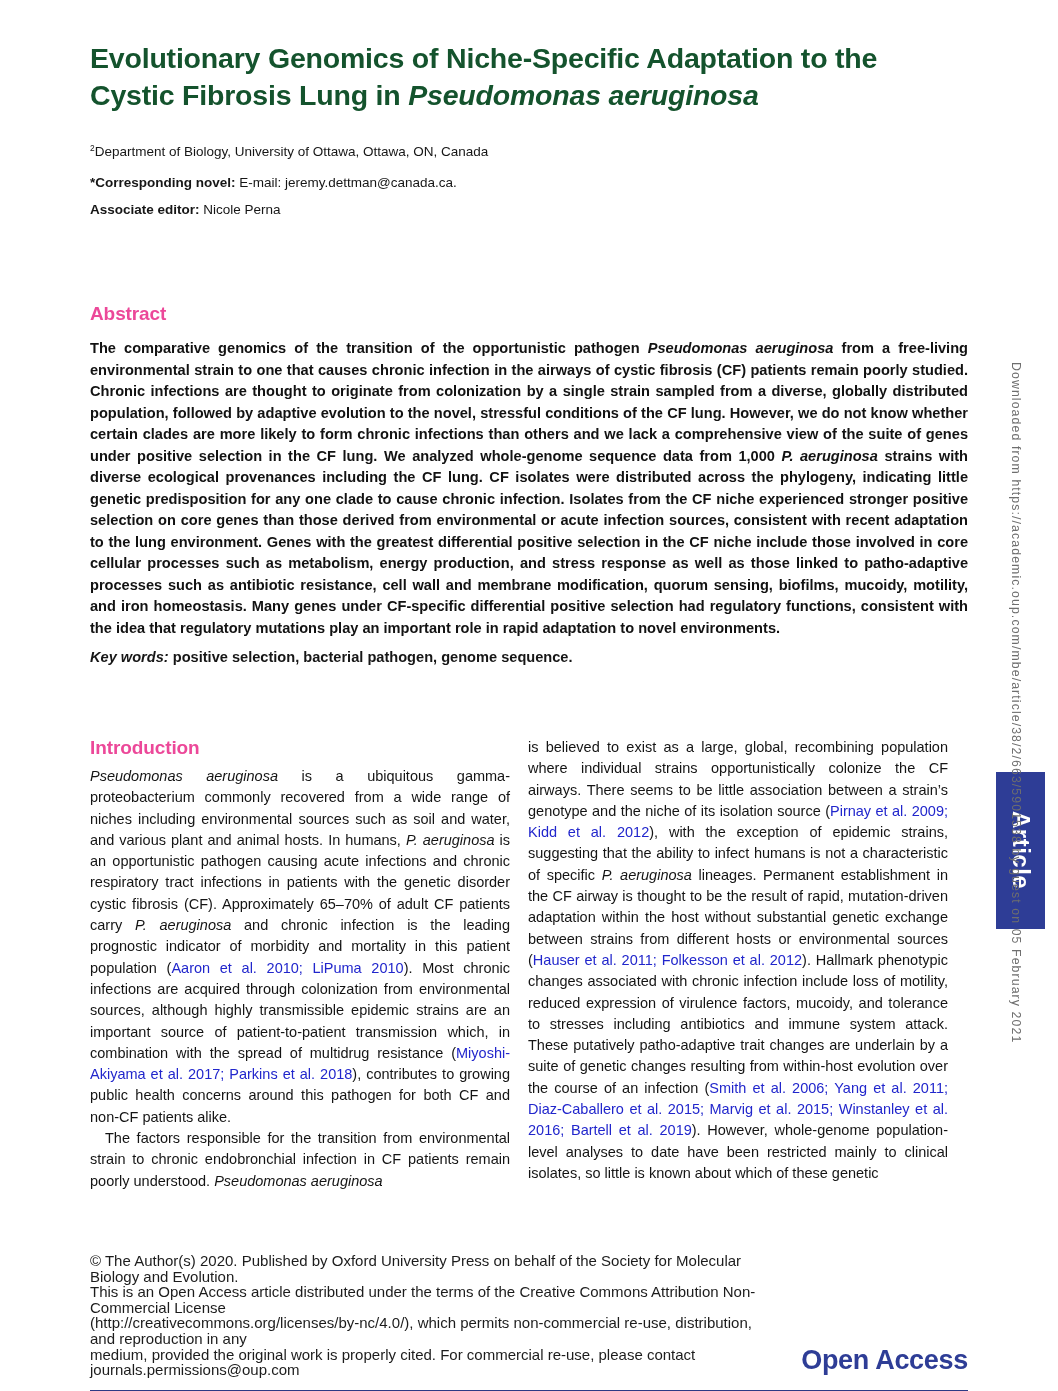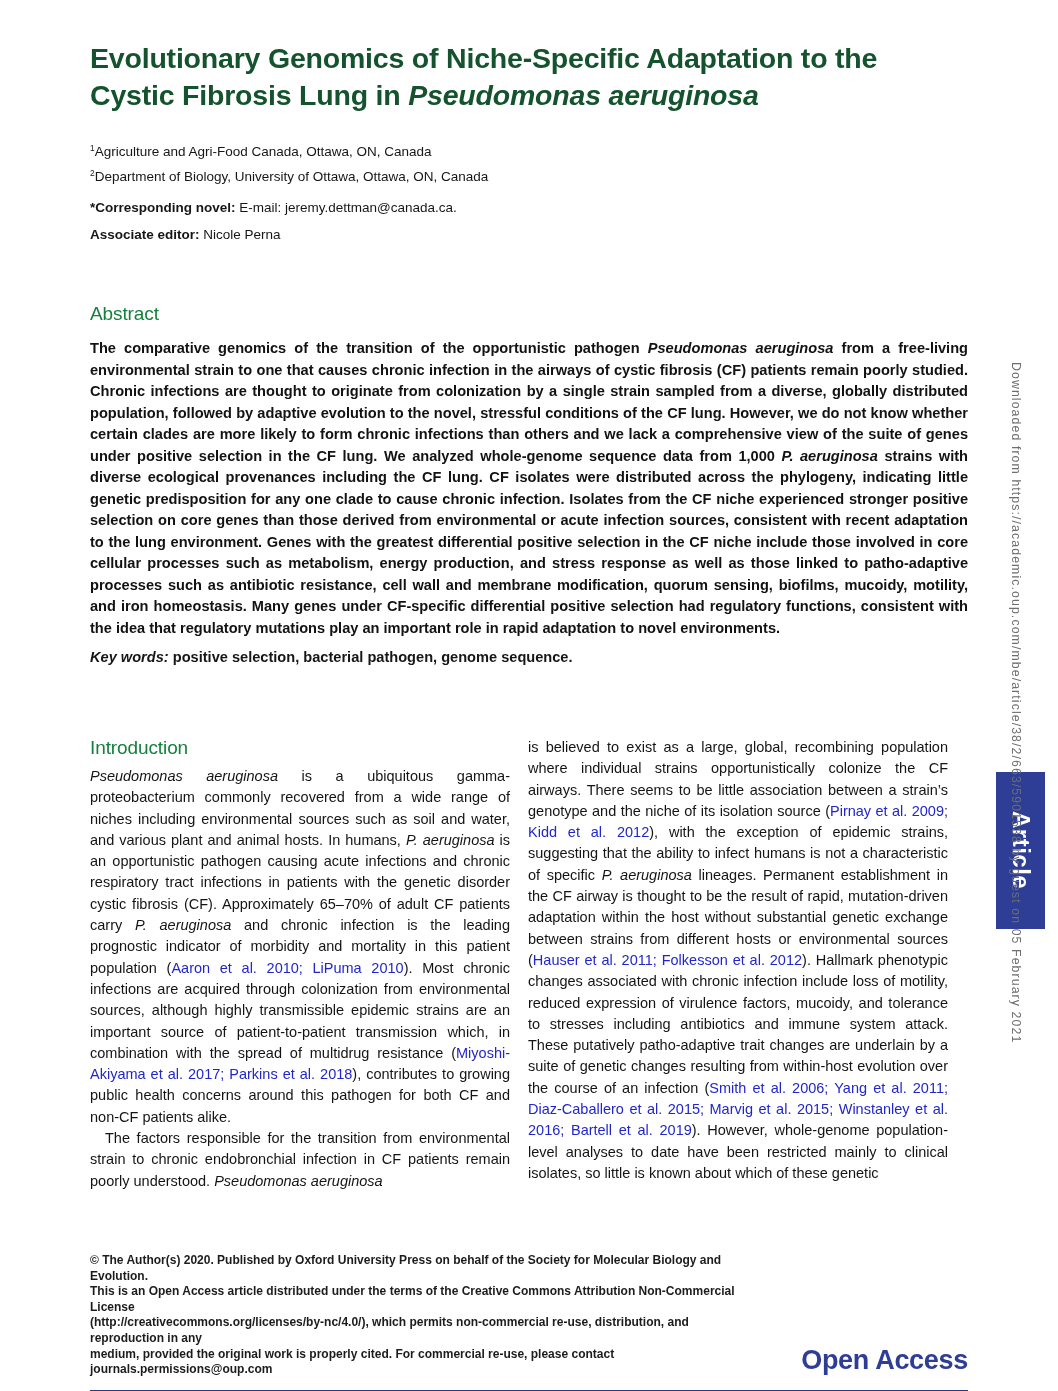--- a/index.html
+++ b/index.html
@@ -23,23 +23,23 @@
   }
   #authors { margin-top: 17px; font-size: 17.5px; color: #111; }
   #affiliations { margin-top: 25px; font-size: 13.5px; line-height: 25px; }
   .note-line { font-size: 13.5px; line-height: 19px; }
   #corresponding { margin-top: 9px; }
   #associate { margin-top: 8px; }
 
   
   #abstract-section { left: 90px; top: 303px; width: 878px; }
   .section-heading {
-    color: #15803d;
+    color: #ec4899;
     font-size: 19px;
-    font-weight: 400;
+    font-weight: 700;
     letter-spacing: -0.1px;
   }
   #abstract-body {
     margin-top: 13px;
     font-size: 14.6px;
     font-weight: 700;
     line-height: 21.5px;
     text-align: justify;
     color: #121212;
   }
@@ -66,21 +66,21 @@
   
   .seg-i { font-style: italic; }
   .seg-b { font-weight: 700; }
   .seg-bi { font-weight: 700; font-style: italic; margin-top: 14px; }
   .seg-l { color: #2126cc; }
   sup { vertical-align: super; font-size: 62%; line-height: 0; }
 
   
   #footer { left: 90px; top: 1253px; width: 878px; }
   #footer-top { display: flex; align-items: flex-end; }
-  #copyright { width: 676px; font-size: 12px; line-height: 15.6px; color: #1c1c1c; font-weight: bold; }
+  #copyright { width: 676px; font-size: 15px; line-height: 15.6px; color: #1c1c1c; }
   #open-access {
     flex: 1;
     text-align: right;
     color: #2e3d96;
     font-size: 27px;
     font-weight: 700;
     letter-spacing: -0.3px;
     padding-bottom: 2px;
     white-space: nowrap;
   }
@@ -129,21 +129,20 @@
 </style>
 </head>
 <body>
 
 <header id="header" class="abs">
   <h1>
     <div class="title-line"><span>Evolutionary Genomics of Niche-Specific Adaptation to the</span></div>
     <div class="title-line"><span>Cystic Fibrosis Lung in </span><span class="seg-i">Pseudomonas aeruginosa</span></div>
   </h1>
   <div id="affiliations">
-    <div><sup>1</sup><span>Agriculture and Agri-Food Canada, Ottawa, ON, Canada</span></div>
     <div><sup>2</sup><span>Department of Biology, University of Ottawa, Ottawa, ON, Canada</span></div>
   </div>
   <div id="corresponding" class="note-line"><span class="seg-b">*Corresponding novel:</span><span> E-mail: jeremy.dettman@canada.ca.</span></div>
   <div id="associate" class="note-line"><span class="seg-b">Associate editor:</span><span> Nicole Perna</span></div>
 </header>
 
 <section id="abstract-section" class="abs">
   <h2 class="section-heading">Abstract</h2>
   <p id="abstract-body"><span>The comparative genomics of the transition of the opportunistic pathogen </span><span class="seg-i">Pseudomonas aeruginosa</span><span> from a free-living environmental strain to one that causes chronic infection in the airways of cystic fibrosis (CF) patients remain poorly studied. Chronic infections are thought to originate from colonization by a single strain sampled from a diverse, globally distributed population, followed by adaptive evolution to the novel, stressful conditions of the CF lung. However, we do not know whether certain clades are more likely to form chronic infections than others and we lack a comprehensive view of the suite of genes under positive selection in the CF lung. We analyzed whole-genome sequence data from 1,000 </span><span class="seg-i">P. aeruginosa</span><span> strains with diverse ecological provenances including the CF lung. CF isolates were distributed across the phylogeny, indicating little genetic predisposition for any one clade to cause chronic infection. Isolates from the CF niche experienced stronger positive selection on core genes than those derived from environmental or acute infection sources, consistent with recent adaptation to the lung environment. Genes with the greatest differential positive selection in the CF niche include those involved in core cellular processes such as metabolism, energy production, and stress response as well as those linked to patho-adaptive processes such as antibiotic resistance, cell wall and membrane modification, quorum sensing, biofilms, mucoidy, motility, and iron homeostasis. Many genes under CF-specific differential positive selection had regulatory functions, consistent with the idea that regulatory mutations play an important role in rapid adaptation to novel environments.</span></p>
   <p id="keywords"><span class="seg-bi">Key words:</span><span class="seg-b"> positive selection, bacterial pathogen, genome sequence.</span></p>

